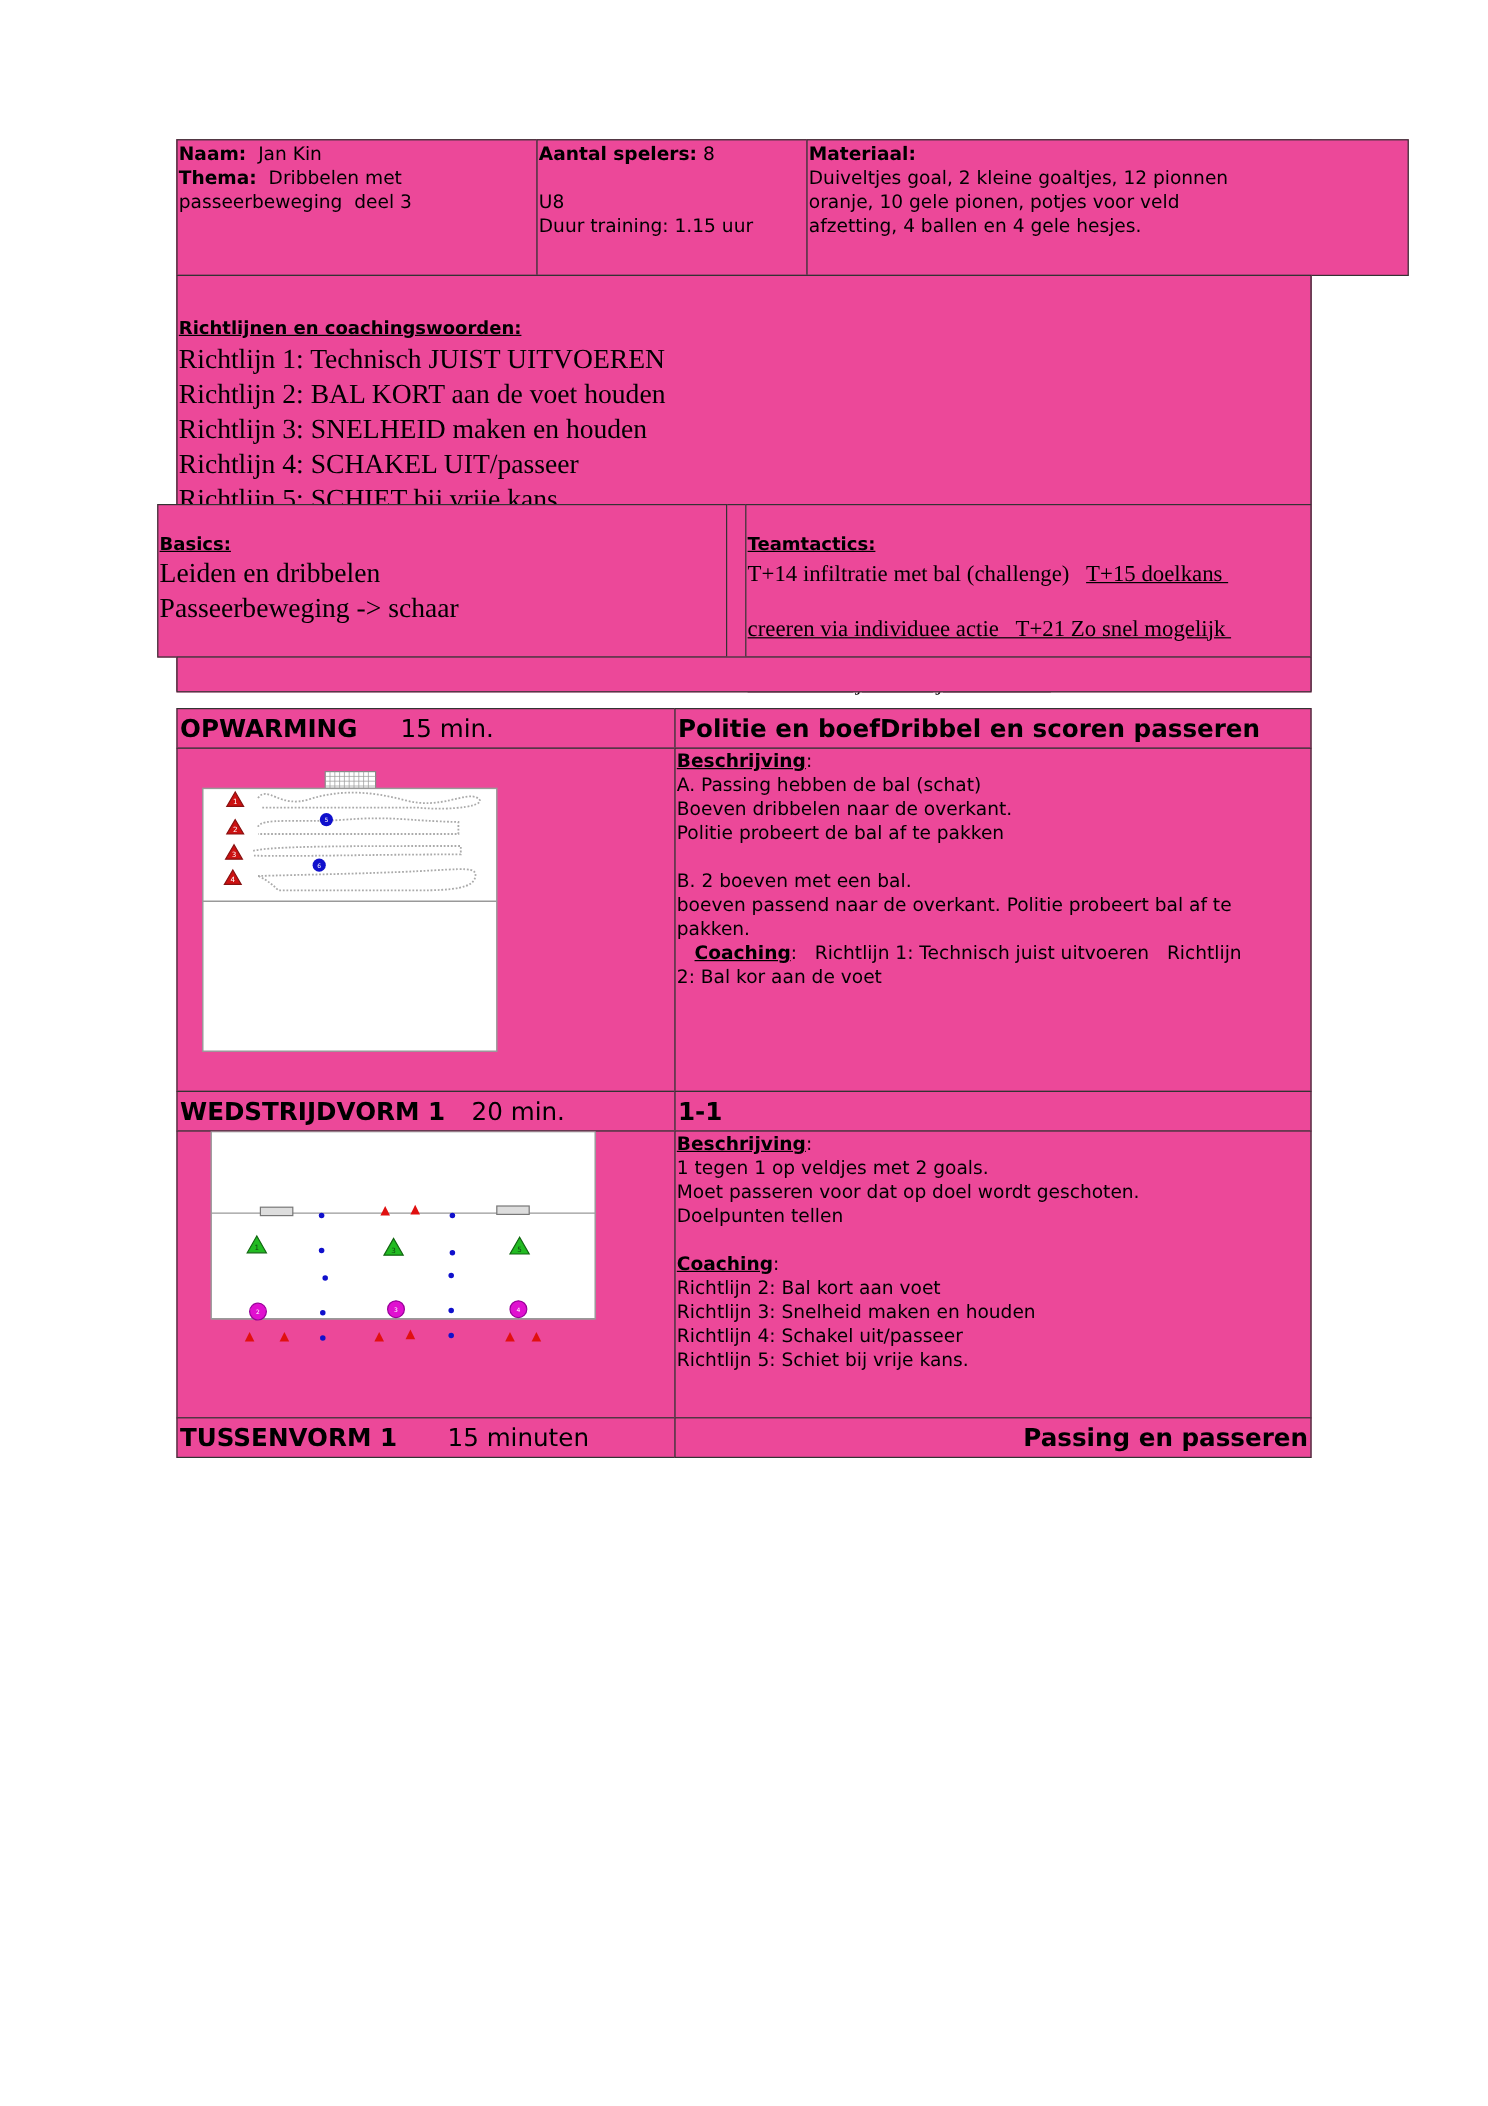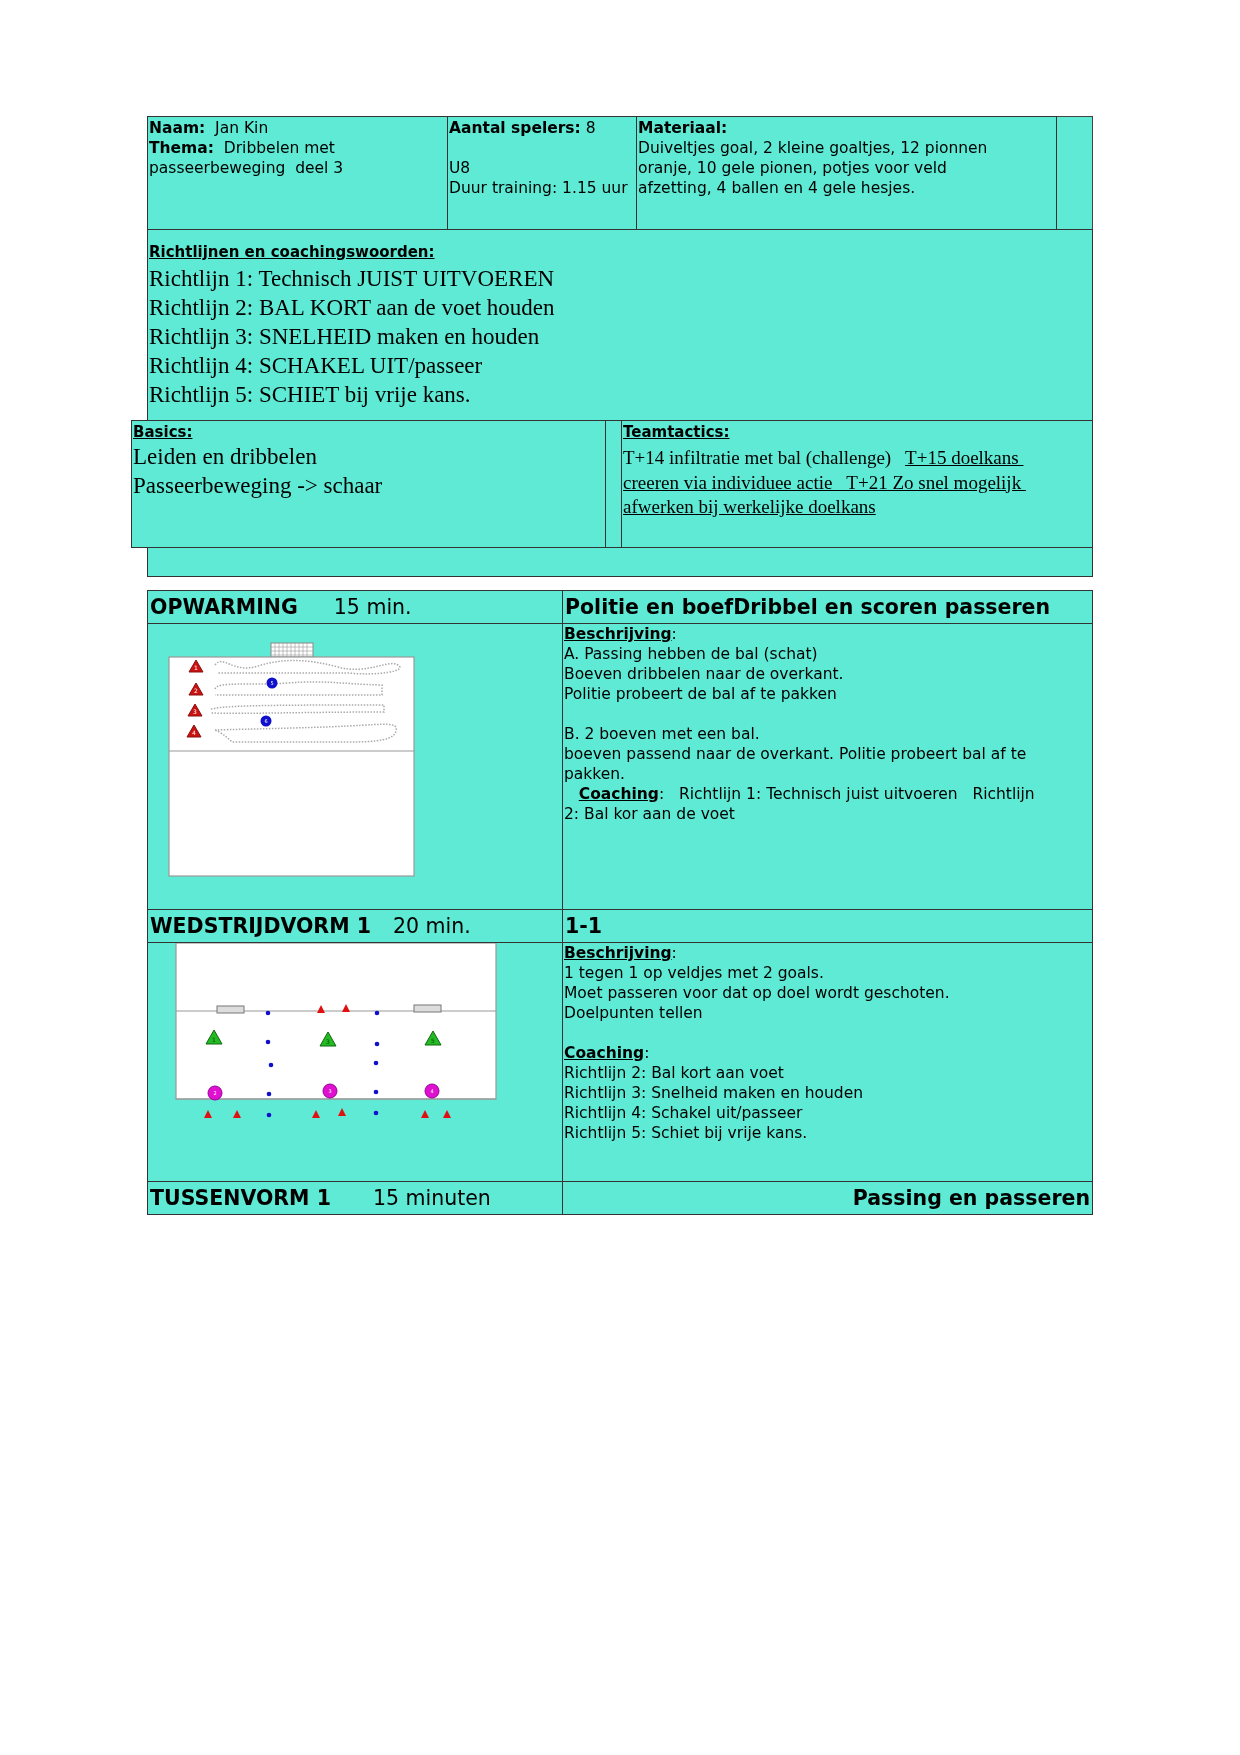--- a/index.html
+++ b/index.html
@@ -1,22 +1,22 @@
 <!DOCTYPE html>
 <html><head>
 <meta charset="utf-8">
 <style>
   html, body { margin: 0; padding: 0; background: #ffffff; }
   body { width: 1240px; height: 1755px; position: relative; font-family: "DejaVu Sans", sans-serif; color: #000; }
-  .cell { position: absolute; box-sizing: border-box; border: 1px solid #333; background: #5eead4; }
+  .cell { position: absolute; box-sizing: border-box; border: 1px solid #333; background: #ec4899; }
   .sans { font-family: "DejaVu Sans", sans-serif; font-size: 15.5px; line-height: 20px; }
   .serif { font-family: "Liberation Serif", serif; font-size: 23px; line-height: 29px; }
   .serif-sm { font-family: "Liberation Serif", serif; font-size: 19px; line-height: 24.5px; }
   .b { font-weight: bold; }
-  .u { text-decoration: underline; }
+  .u { text-decoration: underline; margin-top: 21px; }
   .hdr { font-family: "DejaVu Sans", sans-serif; font-size: 20.5px; line-height: 30px; }
   .line { display: block; white-space: pre; }
   .pad { padding: 1px 1px; }
 </style>
 </head>
 <body>
 
 <div class="cell" style="left:147px;top:116px;width:946px;height:460px;border:1px solid #444;"></div>
 
 <div class="cell sans pad" style="left:147px;top:116px;width:301px;height:114px;">
@@ -25,21 +25,21 @@
   <span class="line">passeerbeweging  deel 3</span>
 </div>
 
 <div class="cell sans pad" style="left:447px;top:116px;width:226px;height:114px;">
   <span class="line"><span class="b">Aantal spelers:</span> <span>8</span></span>
   <span class="line"> </span>
   <span class="line">U8</span>
   <span class="line"><span>Duur training:</span> <span>1.15 uur</span></span>
 </div>
 
-<div class="cell sans pad" style="left:636px;top:116px;width:421px;height:114px;">
+<div class="cell sans pad" style="left:672px;top:116px;width:502px;height:114px;">
   <span class="line b">Materiaal:</span>
   <span class="line">Duiveltjes goal, 2 kleine goaltjes, 12 pionnen</span>
   <span class="line">oranje, 10 gele pionen, potjes voor veld</span>
   <span class="line">afzetting, 4 ballen en 4 gele hesjes.</span>
 </div>
 
 <div class="cell pad" style="left:147px;top:229px;width:946px;height:192px;">
   <div style="height:11px"></div>
   <span class="line b u" style="font-family:'DejaVu Sans',sans-serif;font-size:15px;line-height:20px;">Richtlijnen en coachingswoorden:</span>
   <div class="serif" style="margin-top:2px;">

